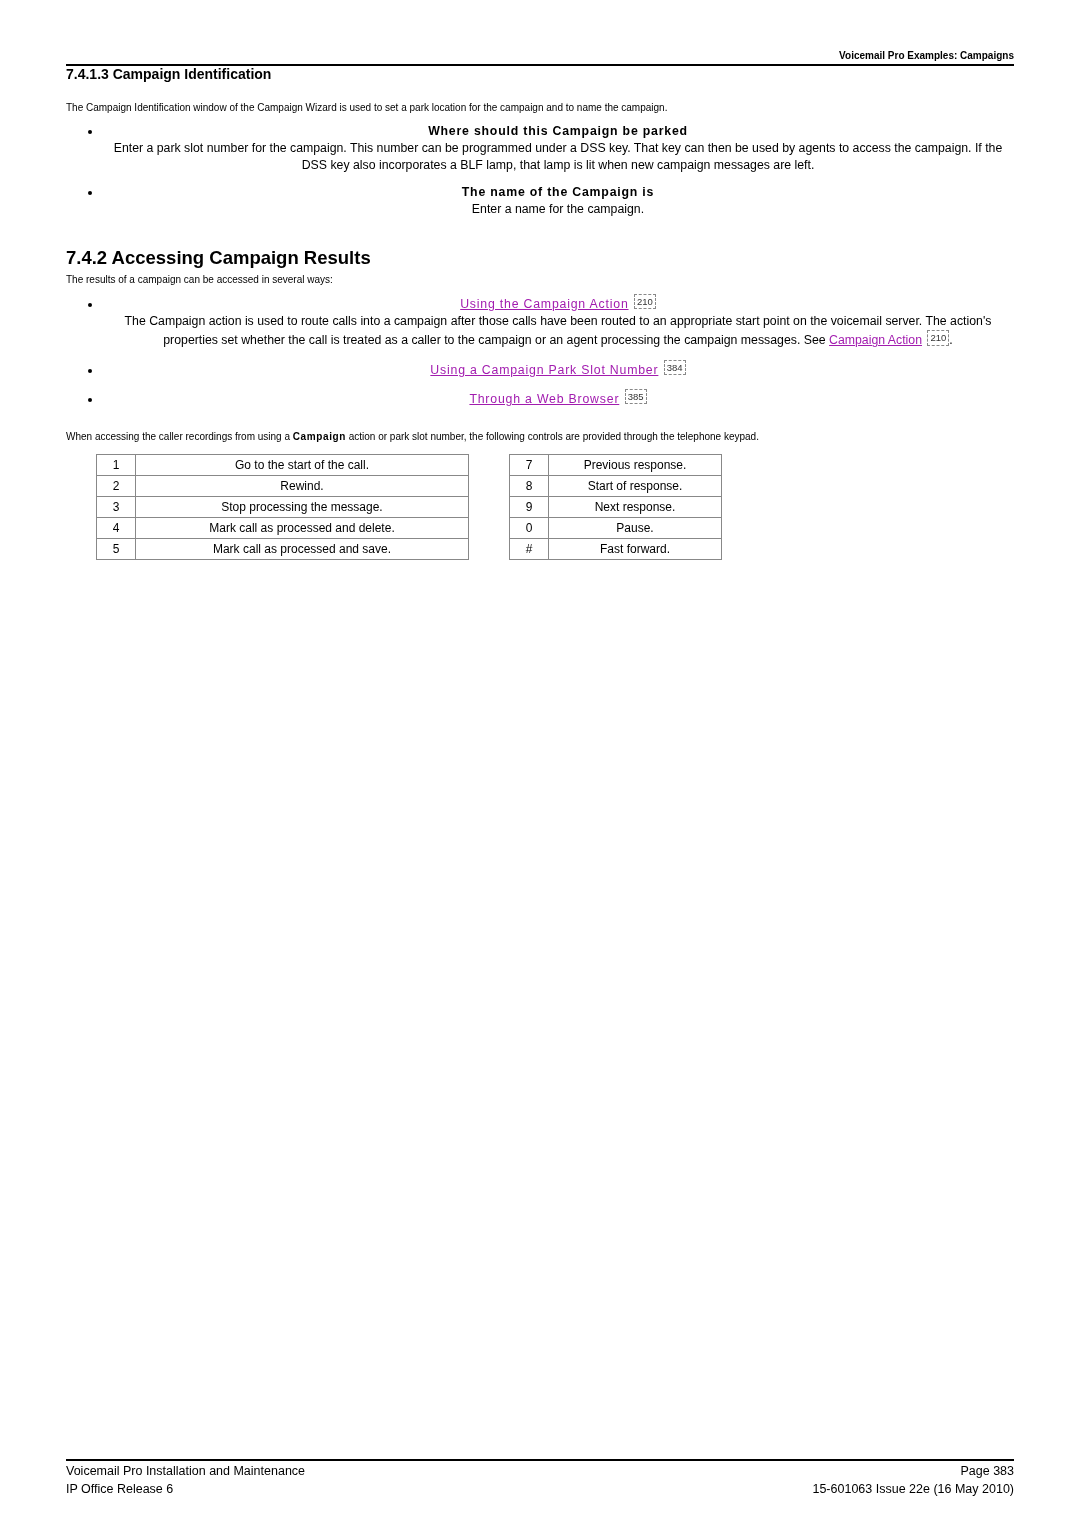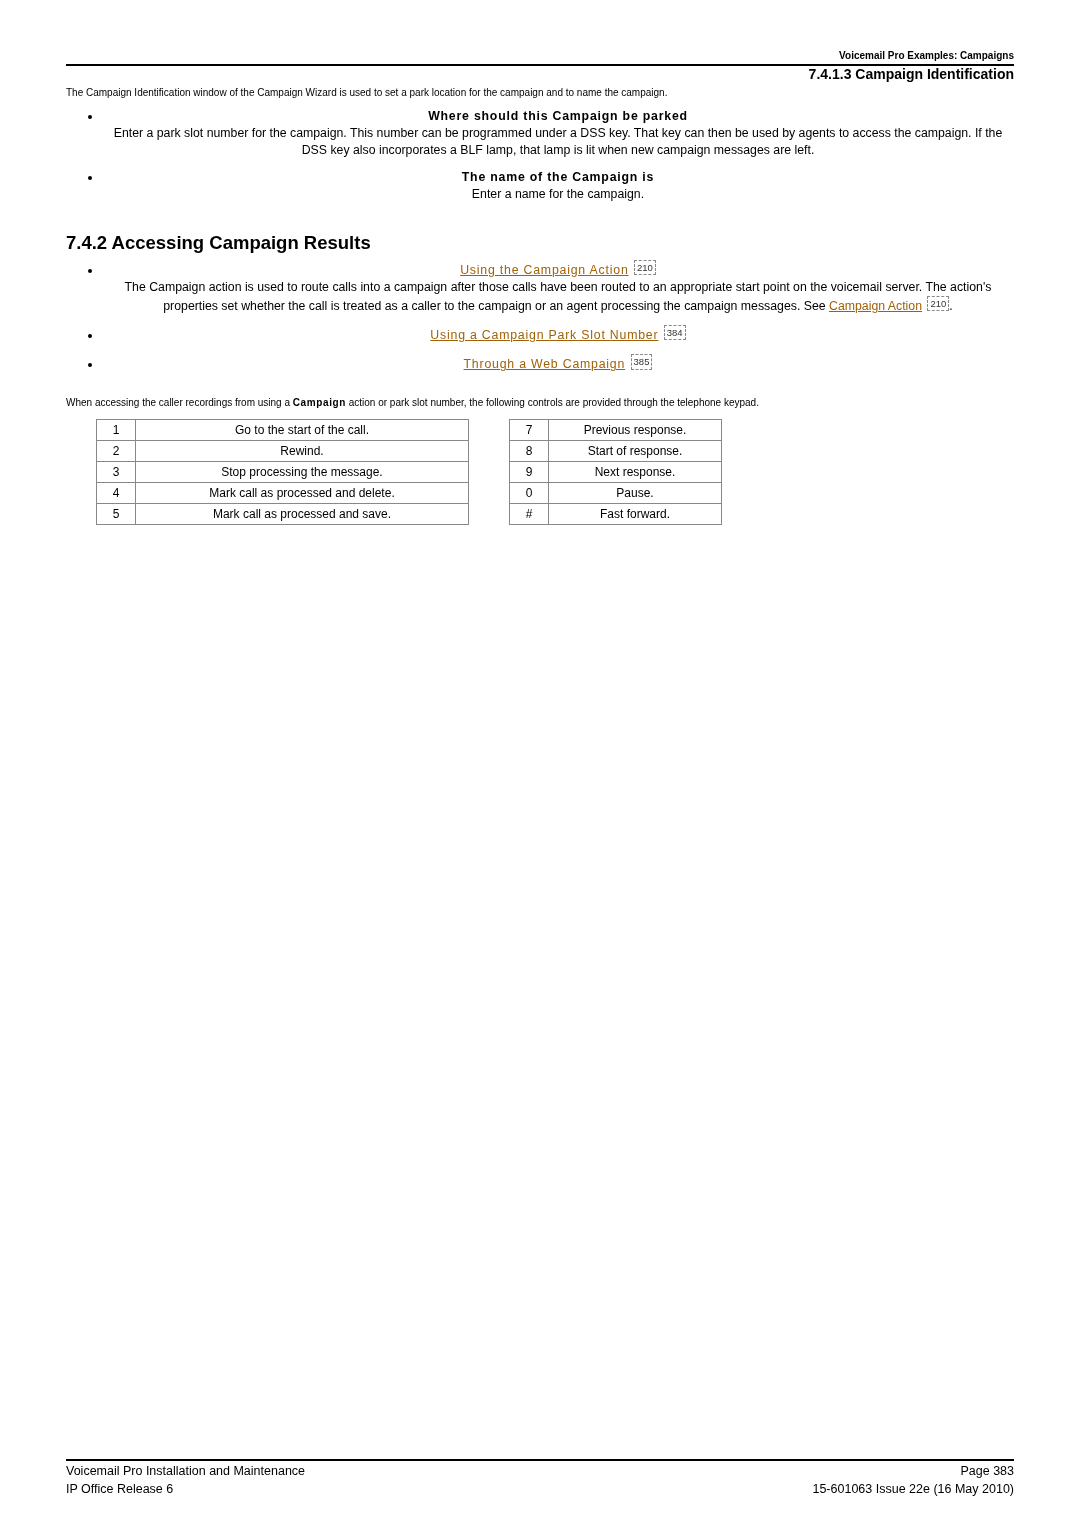--- a/index.html
+++ b/index.html
@@ -22,22 +22,21 @@
     text-align: right;
     font-size: 10px;
     font-weight: bold;
     border-bottom: 2px solid #000;
     padding-bottom: 3px;
     margin-bottom: 0;
   }
   .section-title-h3 {
     font-size: 14px;
     font-weight: bold;
-    margin: 0 0 4px 0;
-    text-align: right;
+    margin: 0 0 19px 0;
   }
   .body-text {
     font-size: 10px;
     line-height: 1.35;
     margin: 0 0 8px 0;
   }
   ul.bullets {
     list-style: disc;
     margin: 6px 0 12px 0;
     padding-left: 36px;
@@ -51,21 +50,21 @@
   .bold-lead {
     font-weight: bold;
     letter-spacing: 0.8px;
   }
   .section-title-h2 {
     font-size: 18.5px;
     font-weight: bold;
     margin: 28px 0 4px 0;
   }
   .link {
-    color: #a16207;
+    color: #a21caf;
     text-decoration: underline;
     letter-spacing: 0.8px;
   }
   .pg-ref {
     display: inline-block;
     font-size: 9.5px;
     border: 1px dashed #888;
     padding: 0 2px;
     vertical-align: 3px;
     margin-left: 2px;
@@ -135,34 +134,35 @@
       <span class="bold-lead">Where should this Campaign be parked</span><br>
       <span>Enter a park slot number for the campaign. This number can be programmed under a DSS key. That key can then be used by agents to access the campaign. If the DSS key also incorporates a BLF lamp, that lamp is lit when new campaign messages are left.</span>
     </li>
     <li>
       <span class="bold-lead">The name of the Campaign is</span><br>
       <span>Enter a name for the campaign.</span>
     </li>
   </ul>
 
   <div class="section-title-h2">7.4.2 Accessing Campaign Results</div>
+  <p class="body-text">The results of a campaign can be accessed in several ways:</p>
 
   <ul class="bullets">
     <li>
       <a class="link">Using the Campaign Action</a>
       <span class="pg-ref">210</span><br>
       <span>The Campaign action is used to route calls into a campaign after those calls have been routed to an appropriate start point on the voicemail server. The action's properties set whether the call is treated as a caller to the campaign or an agent processing the campaign messages. See </span><a class="link" style="letter-spacing:0;">Campaign Action</a>
       <span class="pg-ref">210</span><span>.</span>
     </li>
     <li>
       <a class="link">Using a Campaign Park Slot Number</a>
       <span class="pg-ref">384</span>
     </li>
     <li>
-      <a class="link">Through a Web Campaign</a>
+      <a class="link">Through a Web Browser</a>
       <span class="pg-ref">385</span>
     </li>
   </ul>
 
   <p class="body-text" style="margin-top:22px;">
     <span>When accessing the caller recordings from using a </span><span class="bold-lead" style="letter-spacing:0.6px;">Campaign</span><span> action or park slot number, the following controls are provided through the telephone keypad.</span>
   </p>
 
   <div class="keypad-wrap">
     <div class="keypad-row">

